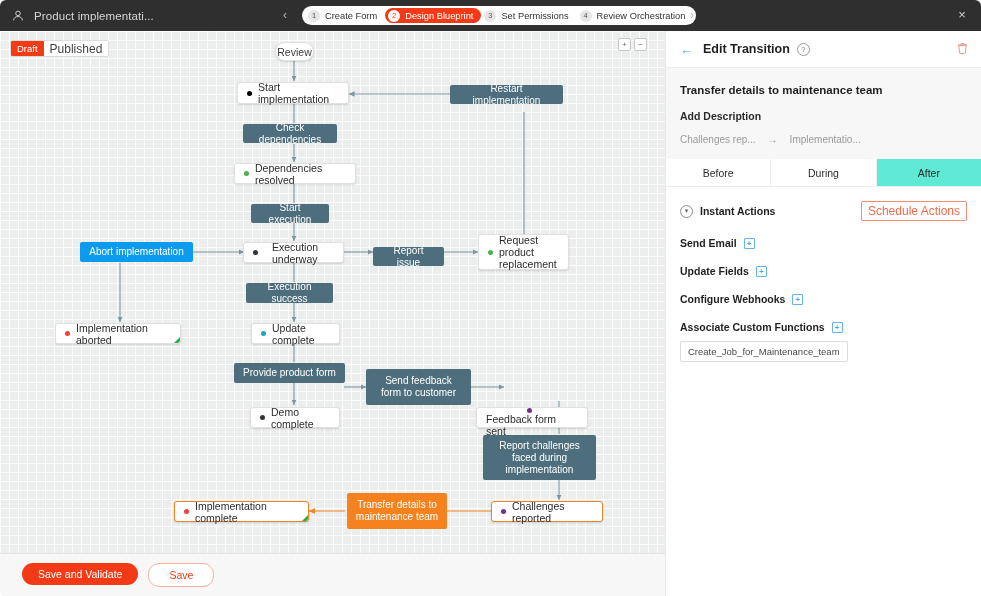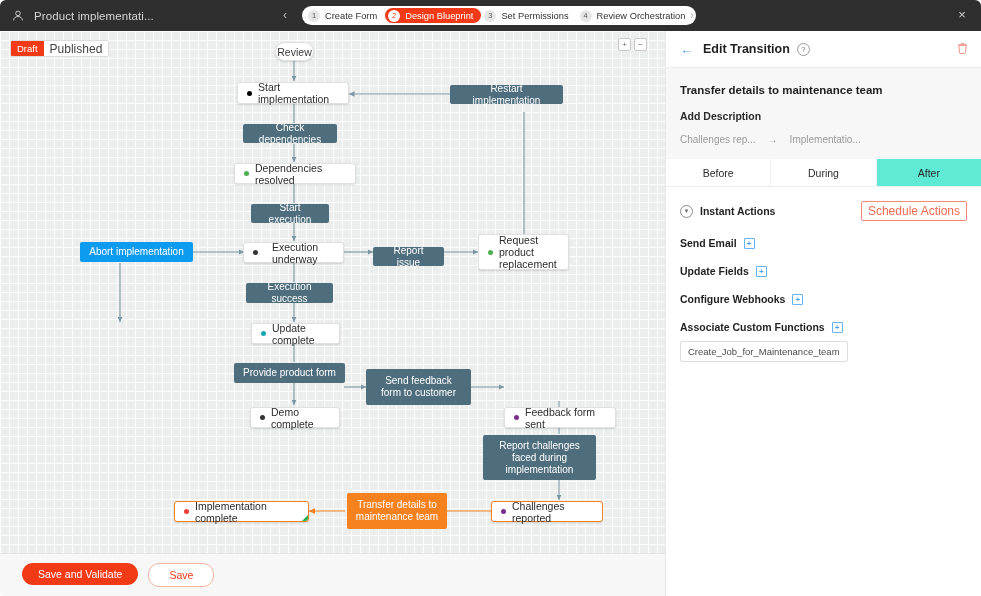--- a/index.html
+++ b/index.html
@@ -238,40 +238,45 @@
 
       <div class="node multiline" style="left:478px;top:203px;width:91px;height:36px;">
         <span class="dot" style="background:#4caf50"></span>
         <span class="ntext">Request product replacement</span>
       </div>
 
       <div class="trans" style="left:246px;top:252px;width:87px;height:20px;">
         <span>Execution success</span>
       </div>
 
+      <div class="node" style="left:55px;top:292px;width:126px;height:21px;position:absolute;">
+        <span class="dot" style="background:#ef4136"></span>
+        <span class="ntext">Implementation aborted</span>
+        <span class="corner"></span>
+      </div>
 
       <div class="node" style="left:251px;top:292px;width:89px;height:21px;">
         <span class="dot" style="background:#19a7b5"></span>
         <span class="ntext">Update complete</span>
       </div>
 
       <div class="trans" style="left:234px;top:332px;width:111px;height:20px;">
         <span>Provide product form</span>
       </div>
 
       <div class="node" style="left:250px;top:376px;width:90px;height:21px;">
         <span class="dot" style="background:#333333"></span>
         <span class="ntext">Demo complete</span>
       </div>
 
       <div class="trans" style="left:366px;top:338px;width:105px;height:36px;top:338px;">
         <span>Send feedback form to customer</span>
       </div>
 
-      <div class="node" style="left:504px;top:376px;width:112px;height:21px;">
+      <div class="node" style="left:476px;top:376px;width:112px;height:21px;flex-direction:column;">
         <span class="dot" style="background:#7b2d8e"></span>
         <span class="ntext">Feedback form sent</span>
       </div>
 
       <div class="trans" style="left:483px;top:404px;width:113px;height:45px;">
         <span>Report challenges faced during implementation</span>
       </div>
 
       <div class="node sel-orange" style="left:491px;top:470px;width:112px;height:21px;">
         <span class="dot" style="background:#7b2d8e"></span>

